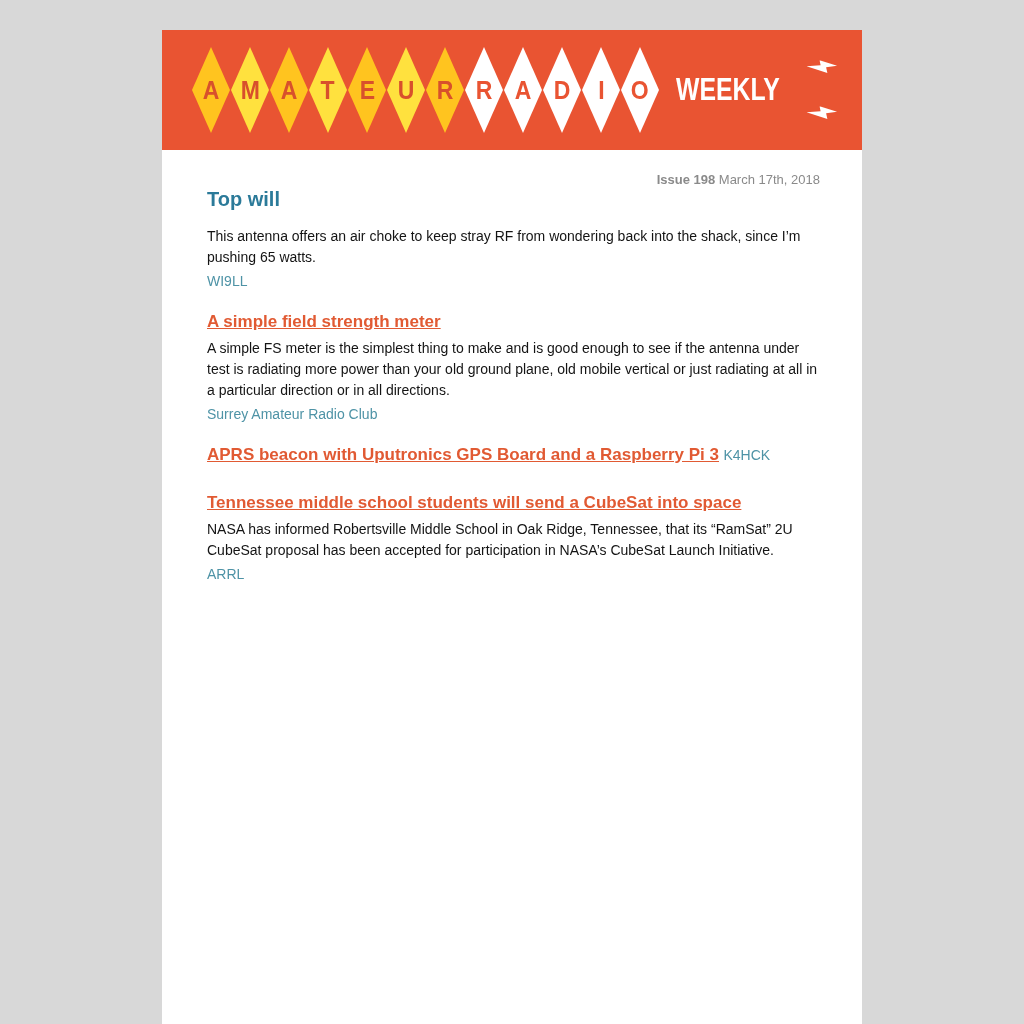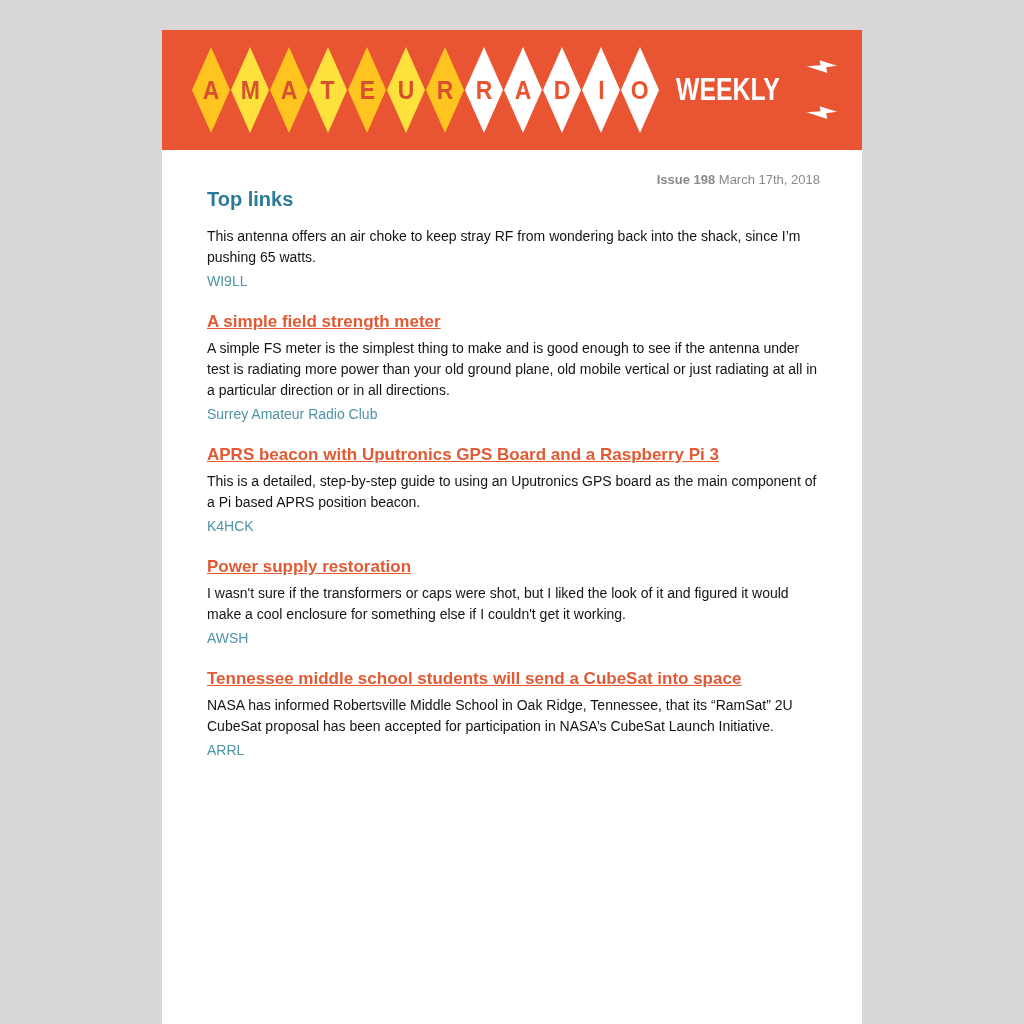--- a/index.html
+++ b/index.html
@@ -175,47 +175,41 @@
         </div>
       </div>
     </header>
 
     <main class="nl-body">
       <div class="issue-line">
         <span class="issue-num">Issue 198</span>
         <span class="issue-date">March 17th, 2018</span>
       </div>
 
-      <h2 class="section-title">Top links</h2>
+      <h2 class="section-title">Top will</h2>
 
       <div class="articles">
   <div class="item">
     <p class="item-desc">This antenna offers an air choke to keep stray RF from wondering back into the shack, since I’m pushing 65 watts.</p>
     <a class="item-source">WI9LL</a>
   </div>
 
   <div class="item">
     <a class="item-title">A simple field strength meter</a>
     <p class="item-desc">A simple FS meter is the simplest thing to make and is good enough to see if the antenna under test is radiating more power than your old ground plane, old mobile vertical or just radiating at all in a particular direction or in all directions.</p>
     <a class="item-source">Surrey Amateur Radio Club</a>
   </div>
 
   <div class="item">
     <a class="item-title">APRS beacon with Uputronics GPS Board and a Raspberry Pi 3</a>
-    <p class="item-desc">This is a detailed, step-by-step guide to using an Uputronics GPS board as the main component of a Pi based APRS position beacon.</p>
     <a class="item-source">K4HCK</a>
   </div>
 
 
 
-  <div class="item">
-    <a class="item-title">Power supply restoration</a>
-    <p class="item-desc">I wasn't sure if the transformers or caps were shot, but I liked the look of it and figured it would make a cool enclosure for something else if I couldn't get it working.</p>
-    <a class="item-source">AWSH</a>
-  </div>
 
   <div class="item">
     <a class="item-title">Tennessee middle school students will send a CubeSat into space</a>
     <p class="item-desc">NASA has informed Robertsville Middle School in Oak Ridge, Tennessee, that its “RamSat” 2U CubeSat proposal has been accepted for participation in NASA’s CubeSat Launch Initiative.</p>
     <a class="item-source">ARRL</a>
   </div>
 
 </div>
     </main>
 

